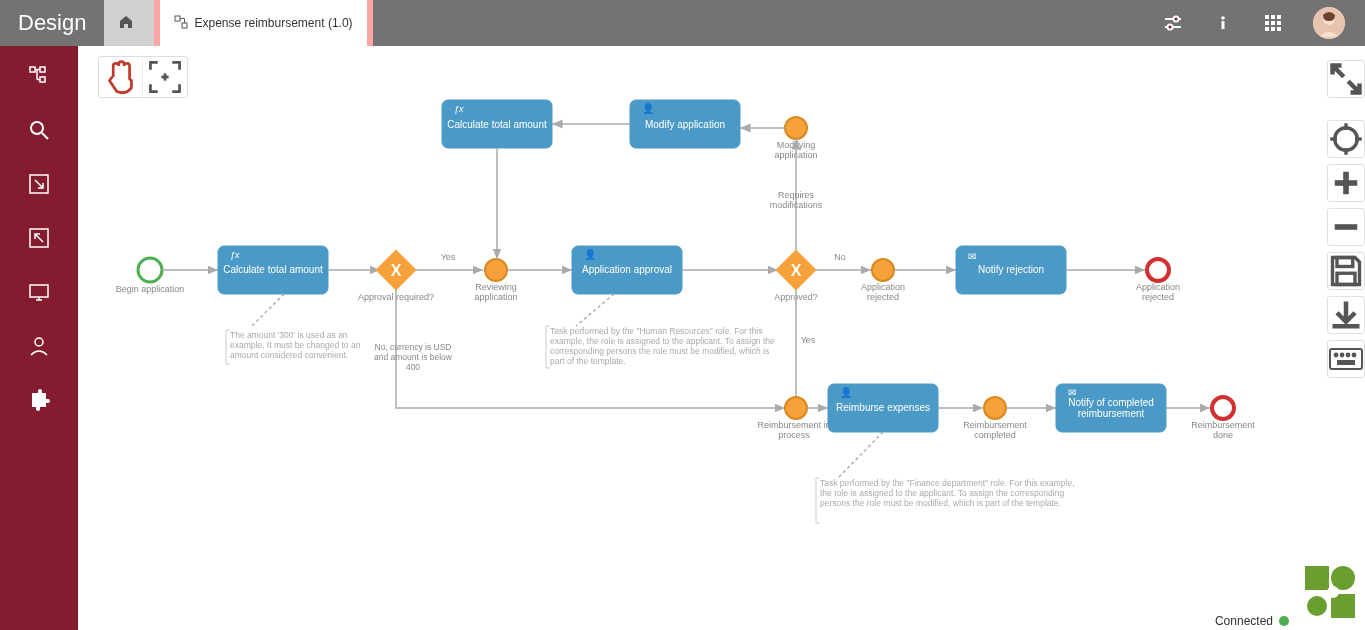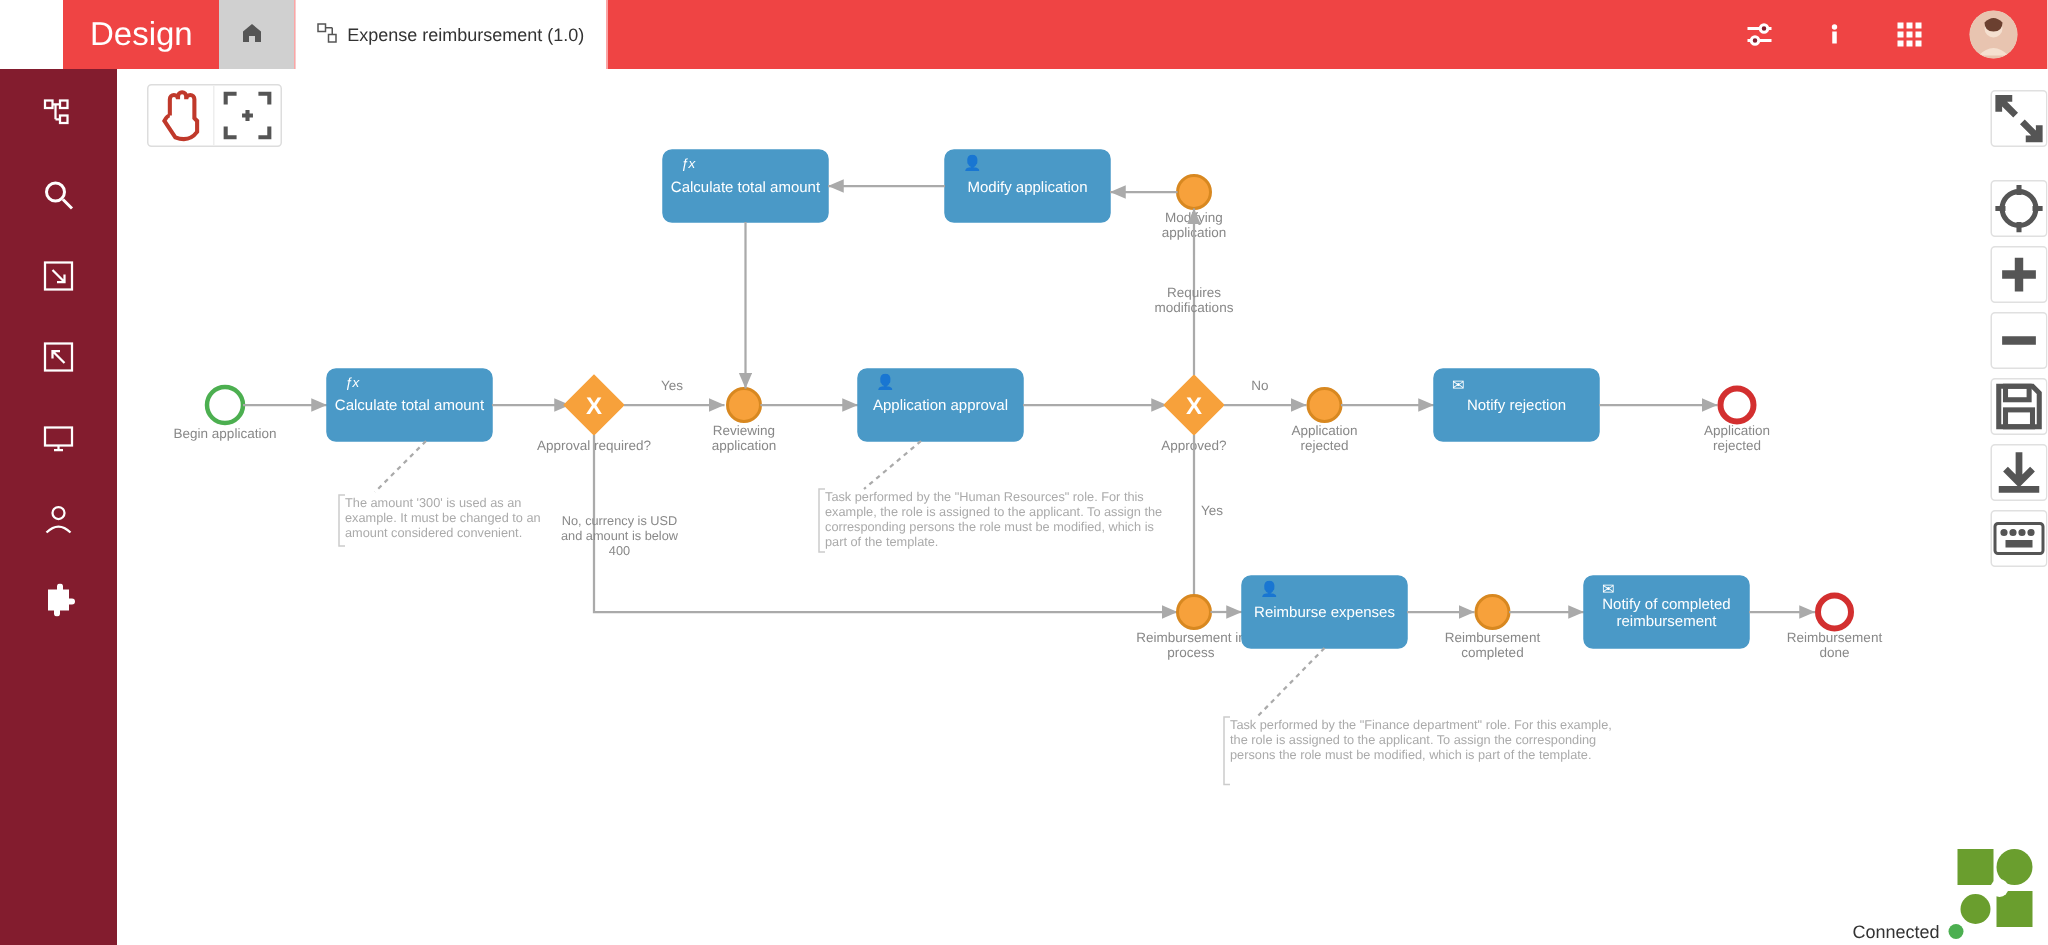--- a/index.html
+++ b/index.html
@@ -1,22 +1,22 @@
 <!DOCTYPE html>
 <html><head>
 <meta charset="utf-8">
 <style>
   * { box-sizing: border-box; margin: 0; padding: 0; }
   body { font-family: Arial, sans-serif; font-size: 11px; color: #666; background: #fff; width: 1365px; height: 630px; overflow: hidden; position: relative; }
 
   
-  .header { background: #ef4444; height: 46px; display: flex; align-items: center; position: relative; margin-left: 42px; }
+  .header { background: #737373; height: 46px; display: flex; align-items: center; position: relative; }
   .logo { color: #fff; font-size: 22px; font-weight: 300; padding: 0 18px; font-family: 'Segoe UI', sans-serif; }
   .tabs { display: flex; height: 100%; }
-  .tab { background: #d0d0d0; display: flex; align-items: center; padding: 0 14px; font-size: 12px; color: #333; border-right: 1px solid #fca5a5; }
+  .tab { background: #d0d0d0; display: flex; align-items: center; padding: 0 14px; font-size: 12px; color: #333; border-right: 6px solid #fca5a5; }
   .tab.home { }
   .tab.active { background: #fff; }
   .tab .icon { margin-right: 6px; color: #555; }
   .header-right { position: absolute; right: 0; display: flex; align-items: center; gap: 30px; padding-right: 20px; color: #fff; }
   .header-icon { width: 20px; height: 20px; display: flex; align-items: center; justify-content: center; cursor: pointer; }
   .avatar { width: 32px; height: 32px; border-radius: 50%; background: #f4d4c4; display:flex; align-items:center; justify-content:center; overflow:hidden; }
 
   
   .sidebar { position: absolute; left: 0; top: 46px; bottom: 0; width: 78px; background: #831c2e; display: flex; flex-direction: column; align-items: center; padding-top: 18px; gap: 30px; }
   .sbicon { width: 24px; height: 24px; color: #fff; cursor: pointer; display:flex; align-items:center; justify-content:center; }
@@ -38,21 +38,21 @@
   .label { fill:#888; font-size:9px; text-anchor:middle; }
   .note { fill:#aaa; font-size:9px; }
   .gateway { fill:#f7a13b; stroke:#f7a13b; }
   .circle-event { fill:#f7a13b; stroke:#d88820; stroke-width:2; }
   .start-circle { fill:none; stroke:#4caf50; stroke-width:3; }
   .end-circle { fill:none; stroke:#d32f2f; stroke-width:4; }
   .flow { stroke:#aaa; stroke-width:1.5; fill:none; marker-end:url(#arrow); }
   .dash { stroke-dasharray: 3 3; }
   .note-bracket { stroke:#ccc; stroke-width:1; fill:none; }
 
-  .status { position:absolute; bottom:2px; right:56px; font-size:12px; color:#333; display:flex; align-items:center; gap:6px; }
+  .status { position:absolute; bottom:2px; right:76px; font-size:12px; color:#333; display:flex; align-items:center; gap:6px; }
   .status .dot { width:10px; height:10px; background:#4caf50; border-radius:50%; }
 
   .bonita-logo { position:absolute; bottom:10px; right:6px; width:56px; height:56px; }
 </style>
 </head>
 <body>
 
 <div class="header">
   <div class="logo">Design</div>
   <div class="tabs">

